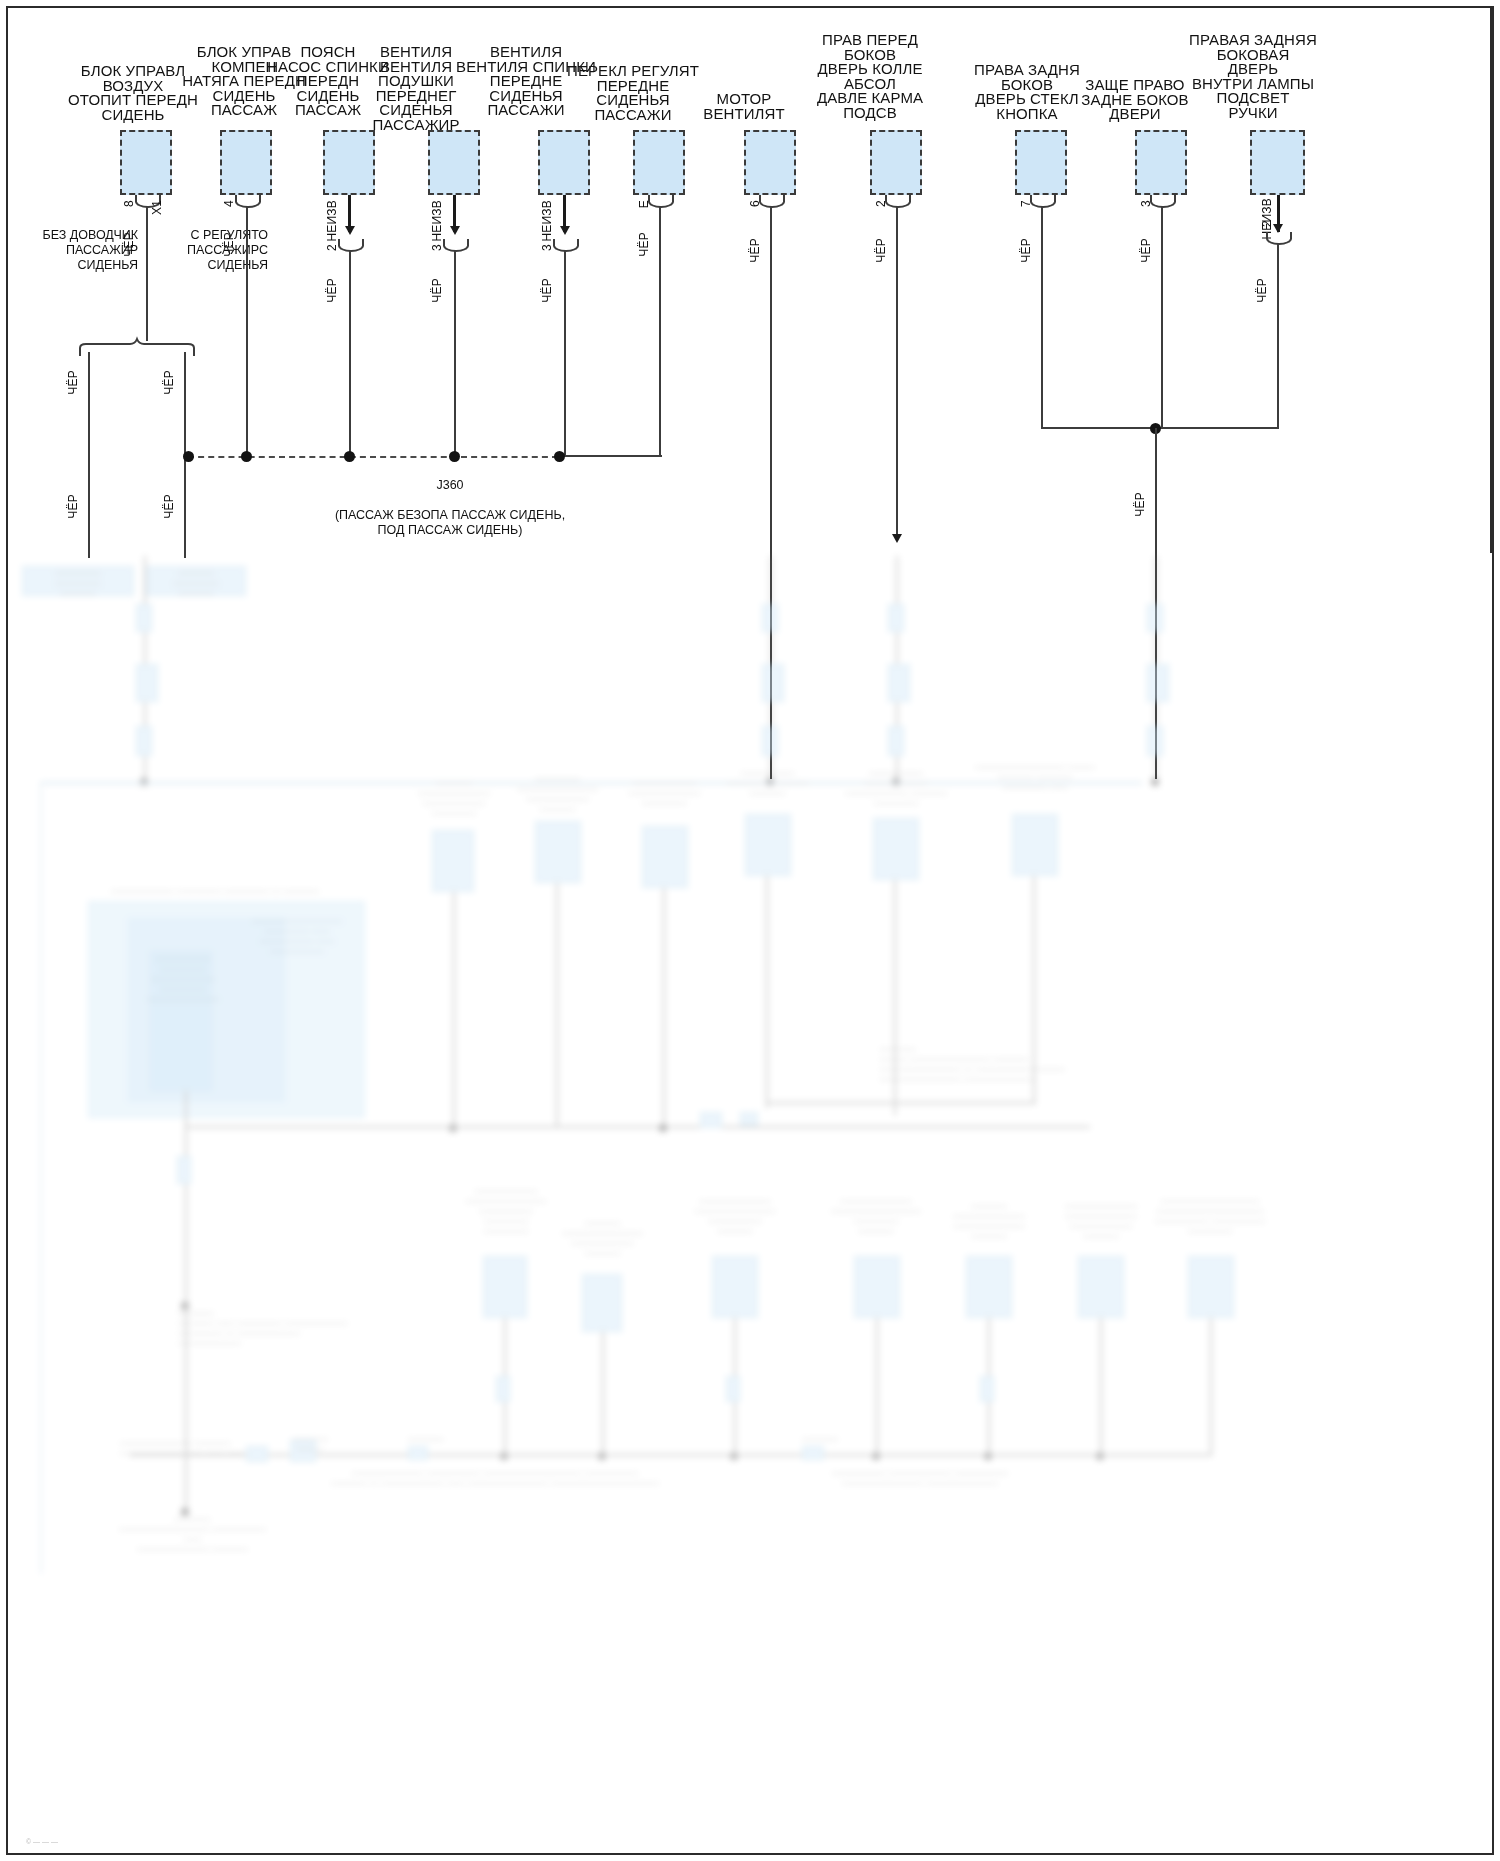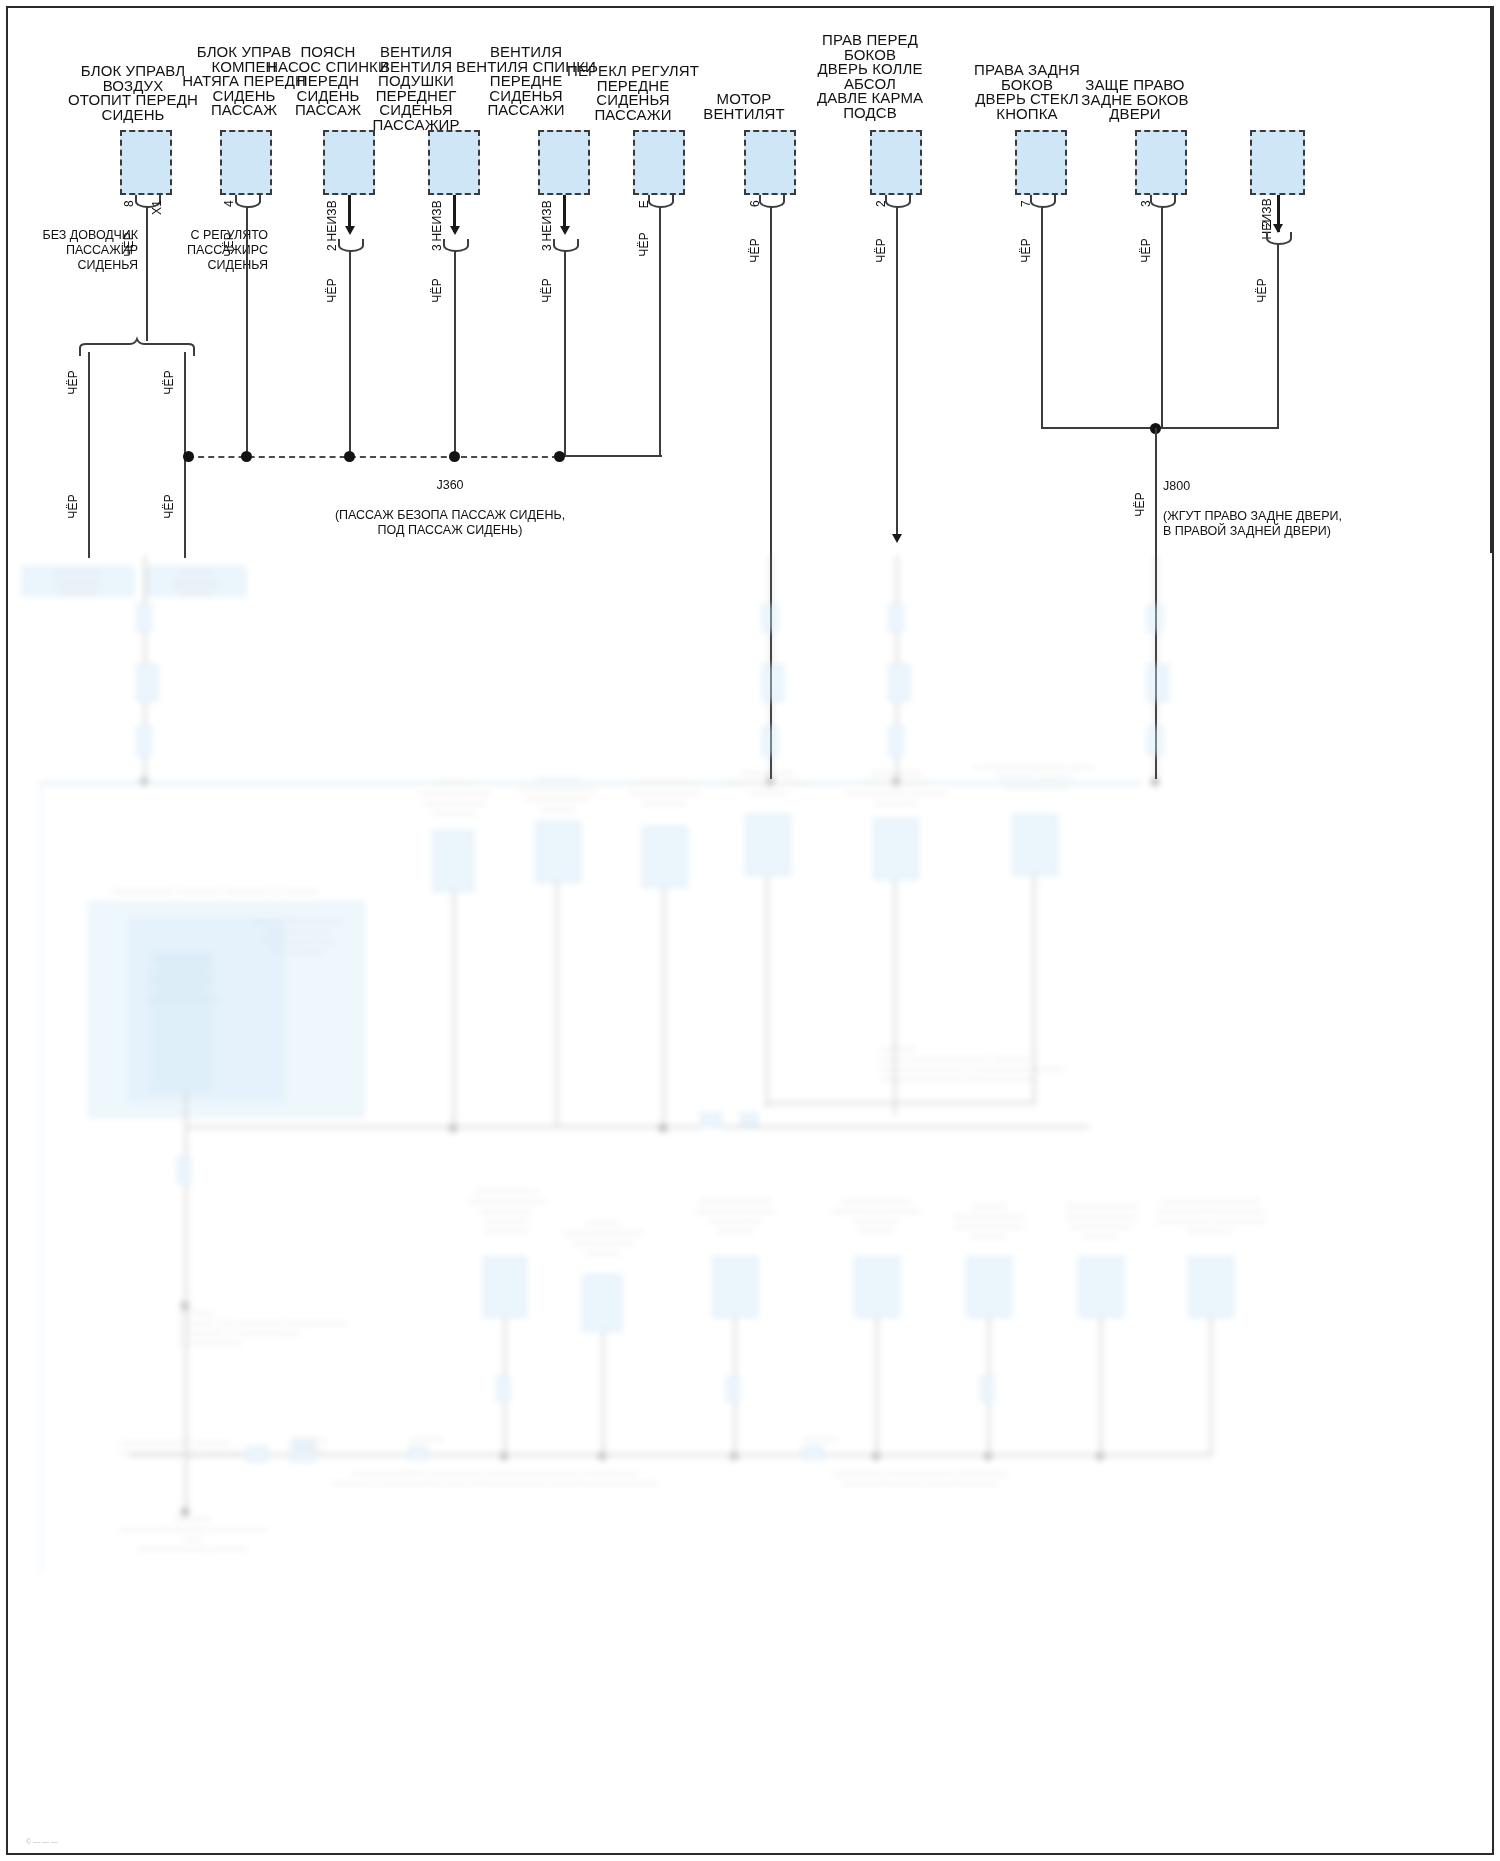--- a/index.html
+++ b/index.html
@@ -330,20 +330,26 @@
 
   <div class="comp-label" style="left:1060px; top:78px; width:150px;">ЗАЩЕ ПРАВО
 ЗАДНЕ БОКОВ
 ДВЕРИ</div>
   <div class="comp-box" style="left:1135px; top:130px; width:52px; height:65px;"></div>
   <div class="cup" style="left:1150px; top:195px;"></div>
   <div class="vlabel" style="left:1139px; top:200px;">3</div>
   <div class="wire" style="left:1161px; top:206px; height:222px;"></div>
   <div class="vlabel" style="left:1139px; top:238px;">ЧЁР</div>
 
+  <div class="comp-label" style="left:1162px; top:33px; width:182px;">ПРАВАЯ ЗАДНЯЯ
+БОКОВАЯ
+ДВЕРЬ
+ВНУТРИ ЛАМПЫ
+ПОДСВЕТ
+РУЧКИ</div>
   <div class="comp-box" style="left:1250px; top:130px; width:55px; height:65px;"></div>
   <div class="wire-thick" style="left:1277px; top:195px; height:37px;"></div>
   <div class="arrow-down" style="left:1273px; top:224px;"></div>
   <div class="vlabel" style="left:1260px; top:198px;">НЕИЗВ</div>
   <div class="cup" style="left:1266px; top:232px;"></div>
   <div class="vlabel" style="left:1260px; top:220px;">2</div>
   <div class="wire" style="left:1277px; top:243px; height:185px;"></div>
   <div class="vlabel" style="left:1255px; top:278px;">ЧЁР</div>
 
   <div class="splice-line" style="left:188px; top:456px; width:370px;"></div>
@@ -357,25 +363,20 @@
 
   <div class="jnode-label" style="left:295px; top:463px; width:310px;">
     <span>J360</span><br>
     <span style="white-space:pre-line;">(ПАССАЖ БЕЗОПА ПАССАЖ СИДЕНЬ,
 ПОД ПАССАЖ СИДЕНЬ)</span>
   </div>
 
   <div class="hwire" style="left:1041px; top:427px; width:238px;"></div>
   <div class="node" style="left:1150px; top:423px;"></div>
 
-  <div class="jnode-label-left" style="left:1163px; top:464px; width:260px;">
-    <span>J800</span><br>
-    <span style="white-space:pre-line;">(ЖГУТ ПРАВО ЗАДНЕ ДВЕРИ,
-В ПРАВОЙ ЗАДНЕЙ ДВЕРИ)</span>
-  </div>
 
   <div class="wire" style="left:1155px; top:428px; height:351px;"></div>
   <div class="vlabel" style="left:1133px; top:492px;">ЧЁР</div>
 
   <div id="lower-section">
 
     <div class="lbox" style="left:22px; top:10px; width:112px; height:30px;"></div>
     <div class="ltext" style="left:20px; top:12px; width:116px;">—————
 —————
 ————</div>

